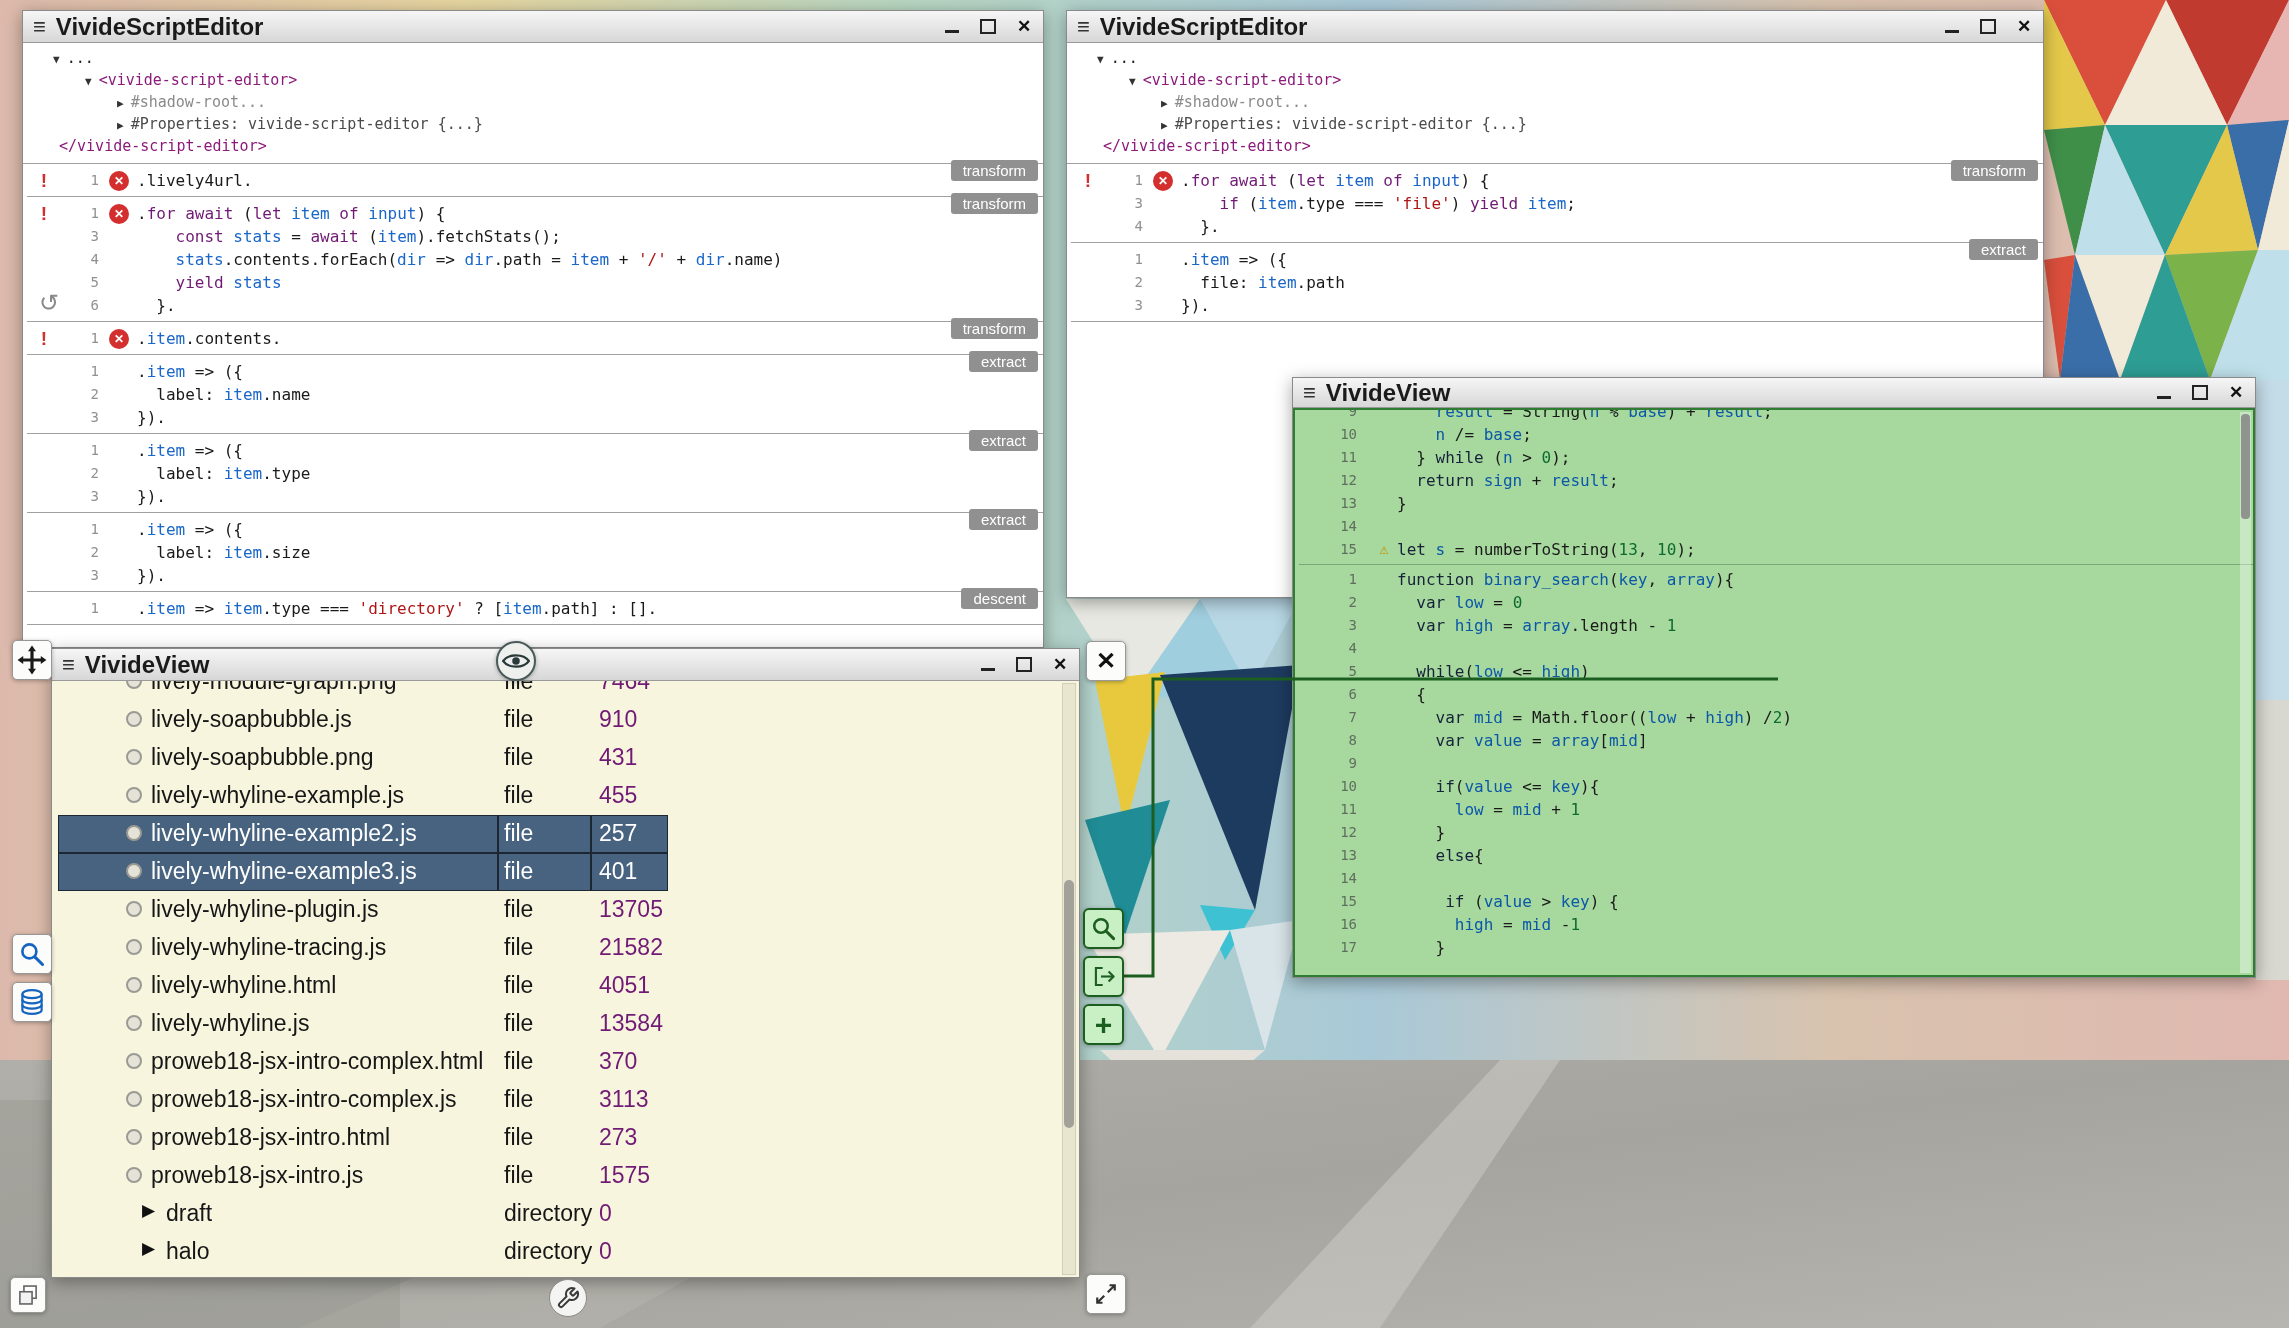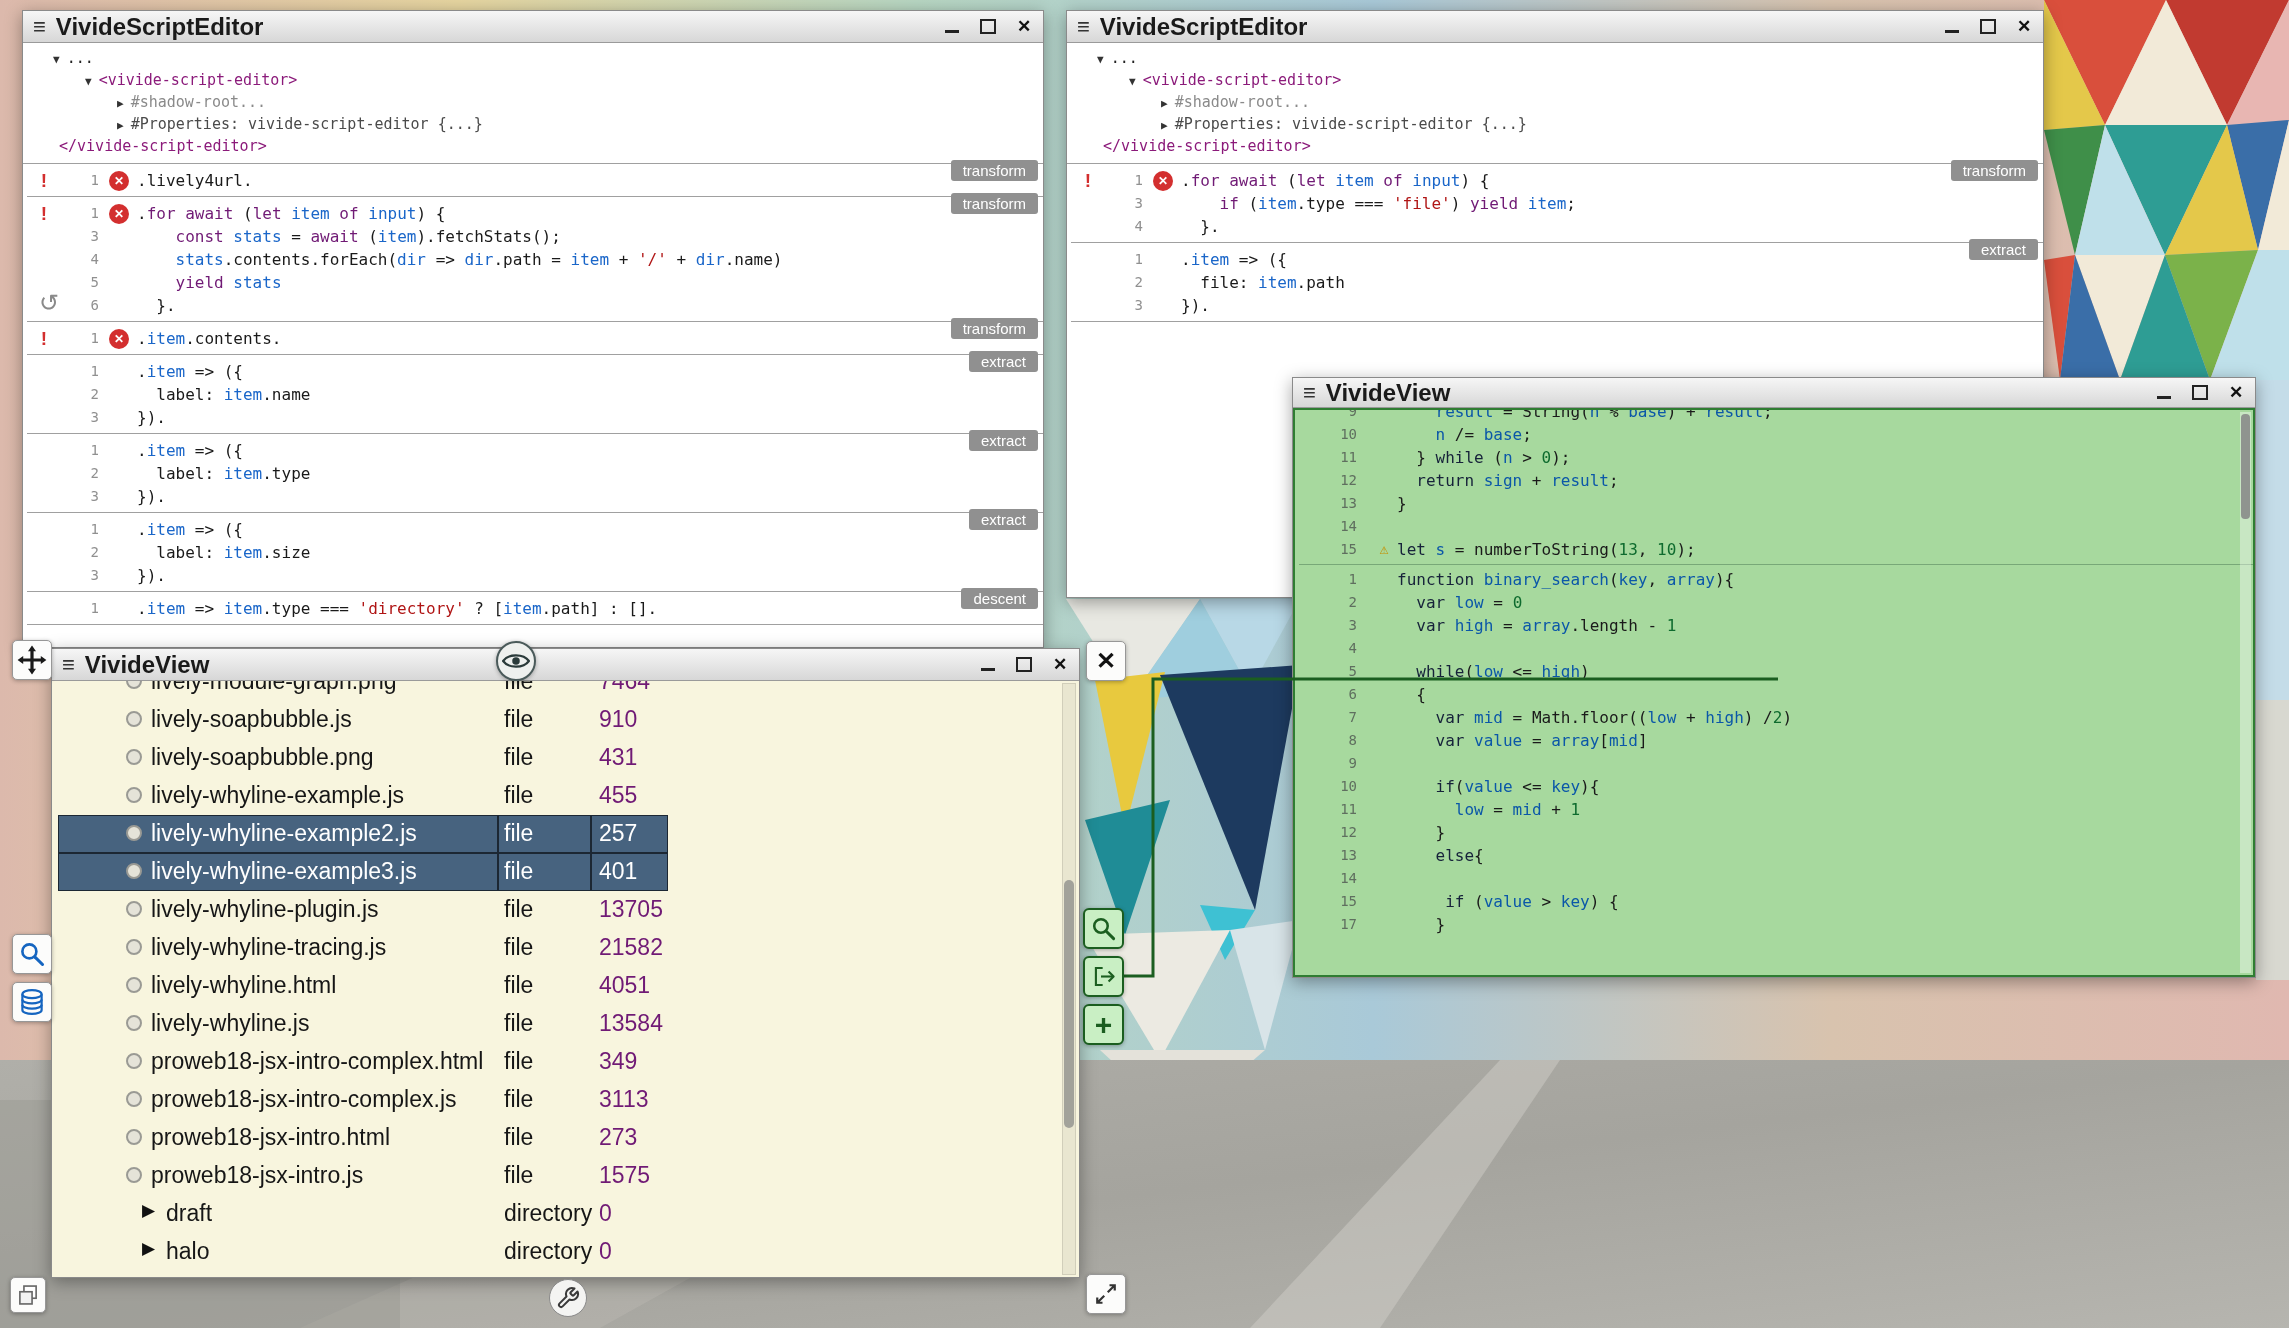--- a/index.html
+++ b/index.html
@@ -285,20 +285,21 @@
             <div class="gline"><span class="ggutter">6</span><span class="gwarn"></span><span class="codetext theme-green">  {</span></div>
             <div class="gline"><span class="ggutter">7</span><span class="gwarn"></span><span class="codetext theme-green">    <span class="tok-kw">var</span> <span class="tok-var">mid</span> = Math.floor((<span class="tok-var">low</span> + <span class="tok-var">high</span>) /<span class="tok-num">2</span>)</span></div>
             <div class="gline"><span class="ggutter">8</span><span class="gwarn"></span><span class="codetext theme-green">    <span class="tok-kw">var</span> <span class="tok-var">value</span> = <span class="tok-var">array</span>[<span class="tok-var">mid</span>]</span></div>
             <div class="gline"><span class="ggutter">9</span><span class="gwarn"></span><span class="codetext theme-green"></span></div>
             <div class="gline"><span class="ggutter">10</span><span class="gwarn"></span><span class="codetext theme-green">    <span class="tok-kw">if</span>(<span class="tok-var">value</span> &lt;= <span class="tok-var">key</span>){</span></div>
             <div class="gline"><span class="ggutter">11</span><span class="gwarn"></span><span class="codetext theme-green">      <span class="tok-var">low</span> = <span class="tok-var">mid</span> + <span class="tok-num">1</span></span></div>
             <div class="gline"><span class="ggutter">12</span><span class="gwarn"></span><span class="codetext theme-green">    }</span></div>
             <div class="gline"><span class="ggutter">13</span><span class="gwarn"></span><span class="codetext theme-green">    <span class="tok-kw">else</span>{</span></div>
             <div class="gline"><span class="ggutter">14</span><span class="gwarn"></span><span class="codetext theme-green"></span></div>
             <div class="gline"><span class="ggutter">15</span><span class="gwarn"></span><span class="codetext theme-green">     <span class="tok-kw">if</span> (<span class="tok-var">value</span> &gt; <span class="tok-var">key</span>) {</span></div>
+            <div class="gline"><span class="ggutter">16</span><span class="gwarn"></span><span class="codetext theme-green">      <span class="tok-var">high</span> = <span class="tok-var">mid</span> -<span class="tok-num">1</span></span></div>
             <div class="gline"><span class="ggutter">17</span><span class="gwarn"></span><span class="codetext theme-green">    }</span></div>
           </div>
         </div>
       <div class="gscroll">
           <div class="gthumb"></div>
         </div>
     </div>
   </div>
 
   <div class="window" id="win-files">
@@ -376,21 +377,21 @@
           <div class="frow">
             <span class="fbullet"></span>
             <span class="fname">lively-whyline.js</span>
             <span class="ftype">file</span>
             <span class="fsize">13584</span>
           </div>
           <div class="frow">
             <span class="fbullet"></span>
             <span class="fname">proweb18-jsx-intro-complex.html</span>
             <span class="ftype">file</span>
-            <span class="fsize">349</span>
+            <span class="fsize">370</span>
           </div>
           <div class="frow">
             <span class="fbullet"></span>
             <span class="fname">proweb18-jsx-intro-complex.js</span>
             <span class="ftype">file</span>
             <span class="fsize">3113</span>
           </div>
           <div class="frow">
             <span class="fbullet"></span>
             <span class="fname">proweb18-jsx-intro.html</span>

